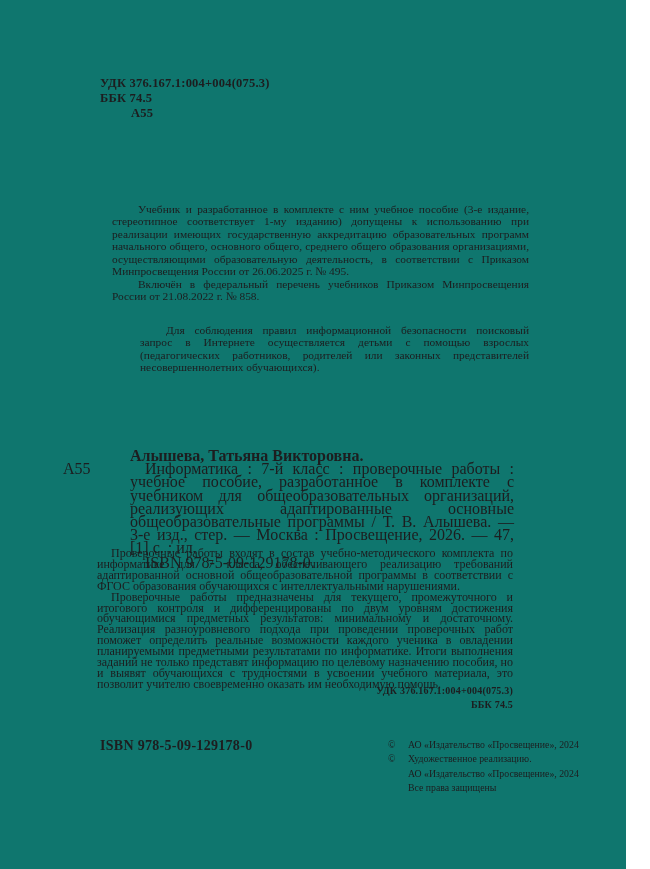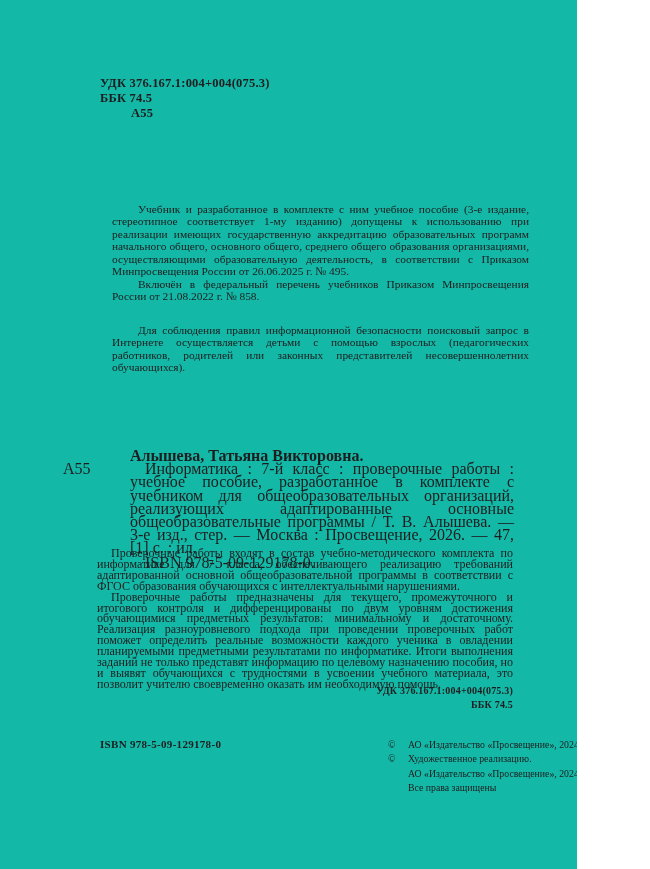--- a/index.html
+++ b/index.html
@@ -1,41 +1,40 @@
 <!DOCTYPE html>
 <html lang="ru"><head>
 <meta charset="utf-8">
 <style>
   html,body { margin:0; padding:0; background:#ffffff; }
   .page {
     position:relative;
-    width:544px; height:869px;
-    background:#14b8a6;
+    width:626px; height:869px;
+    background:#0f766e;
     color:#1d1d1f;
     font-family:"Liberation Serif", "DejaVu Serif", serif;
     overflow:hidden;
-    padding-left:33px;
   }
 
   
   .header-block {
     position:absolute; left:100px; top:76px;
     font-weight:bold; font-size:12.5px; line-height:15px;
     letter-spacing:0.2px;
   }
   .header-block .code-line { margin-left:31px; }
 
   
   .notices {
     position:absolute; left:112px; top:203px; width:417px;
     font-size:11.4px; line-height:12.45px;
     text-align:justify;
   }
   .notices p { margin:0; text-indent:26px; }
-  .notices p.safety { margin-top:21px; }
+  .notices p.safety { margin-top:21px;margin-left:28px; }
 
   
   .catalog-card {
     position:absolute; left:97px; top:449px; width:417px;
     font-size:16px; line-height:13.2px;
   }
   .card-author { margin:0 0 0 33px; font-weight:bold; }
   .card-body {
     position:relative; margin-left:33px; width:384px;
     text-align:justify; text-indent:15px;
@@ -55,21 +54,21 @@
   .classification {
     position:absolute; left:97px; top:684px; width:416px;
     text-align:right; font-weight:bold;
     font-size:10px; line-height:13.8px;
     letter-spacing:0.2px;
   }
 
   
   .footer-isbn {
     position:absolute; left:100px; top:738px;
-    font-weight:bold; font-size:11px; letter-spacing:0.3px;
+    font-weight:bold; font-size:14px; letter-spacing:0.3px;
   }
   .footer-copyright {
     position:absolute; left:388px; top:738px;
     font-size:9.8px; line-height:14.4px;
   }
   .copy-row { display:flex; }
   .copy-mark { flex:0 0 20px; width:20px; }
   .copy-text { white-space:nowrap; }
 </style>
 </head>

